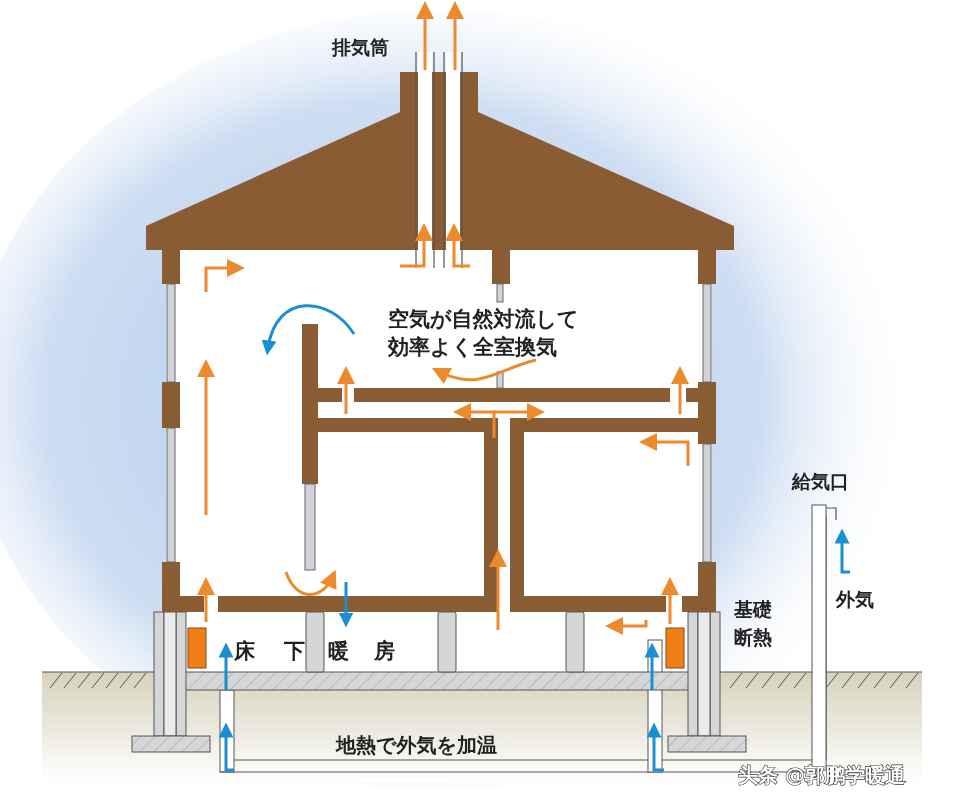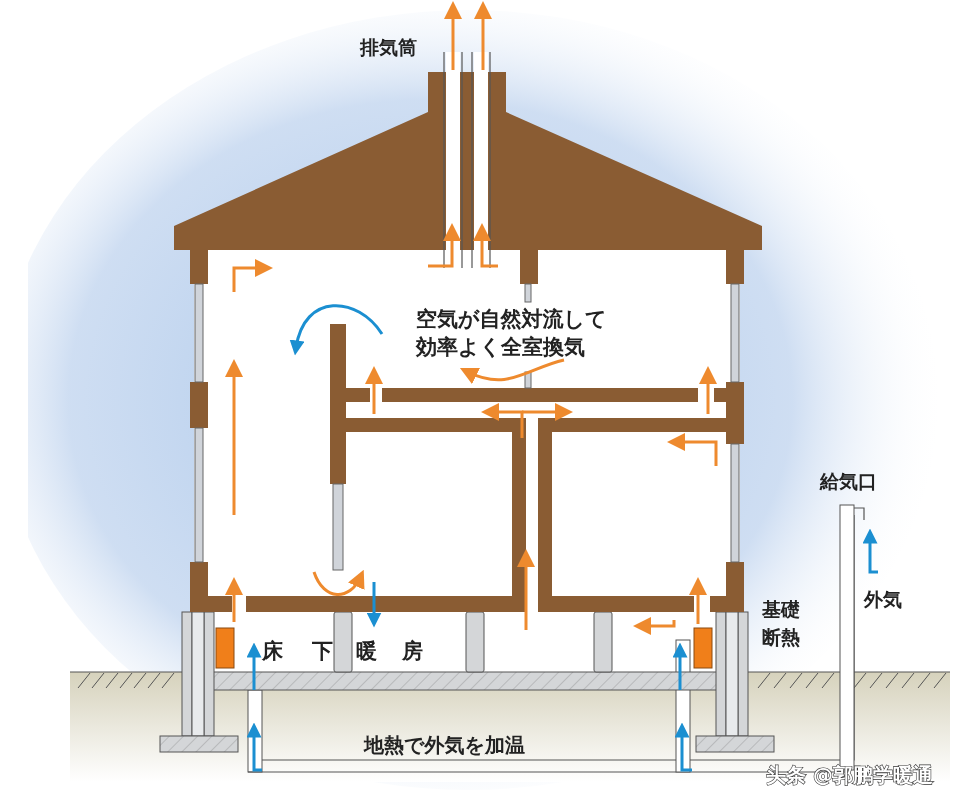--- a/index.html
+++ b/index.html
@@ -1,17 +1,17 @@
 <!DOCTYPE html>
 <html><head>
 <meta charset="utf-8">
 <style>
   html, body { margin:0; padding:0; background:#ffffff; }
   body { width:960px; height:808px; overflow:hidden; font-family:"DejaVu Sans", sans-serif; }
-  #stage { position:relative; width:775px; height:808px;margin-left:28px; }
+  #stage { position:relative; width:775px; height:808px; }
   svg { position:absolute; left:0; top:0; }
   .lbl { font-family:"DejaVu Sans", sans-serif; font-weight:bold; fill:#222222; }
   .wm  { font-family:"DejaVu Sans", sans-serif; font-weight:bold; fill:#ffffff; stroke:#333333; stroke-width:1.2px; paint-order:stroke; }
 </style>
 </head>
 <body>
 
 <div id="stage">
 <svg width="960" height="808" viewBox="0 0 960 808" xmlns="http://www.w3.org/2000/svg">
   <defs>

